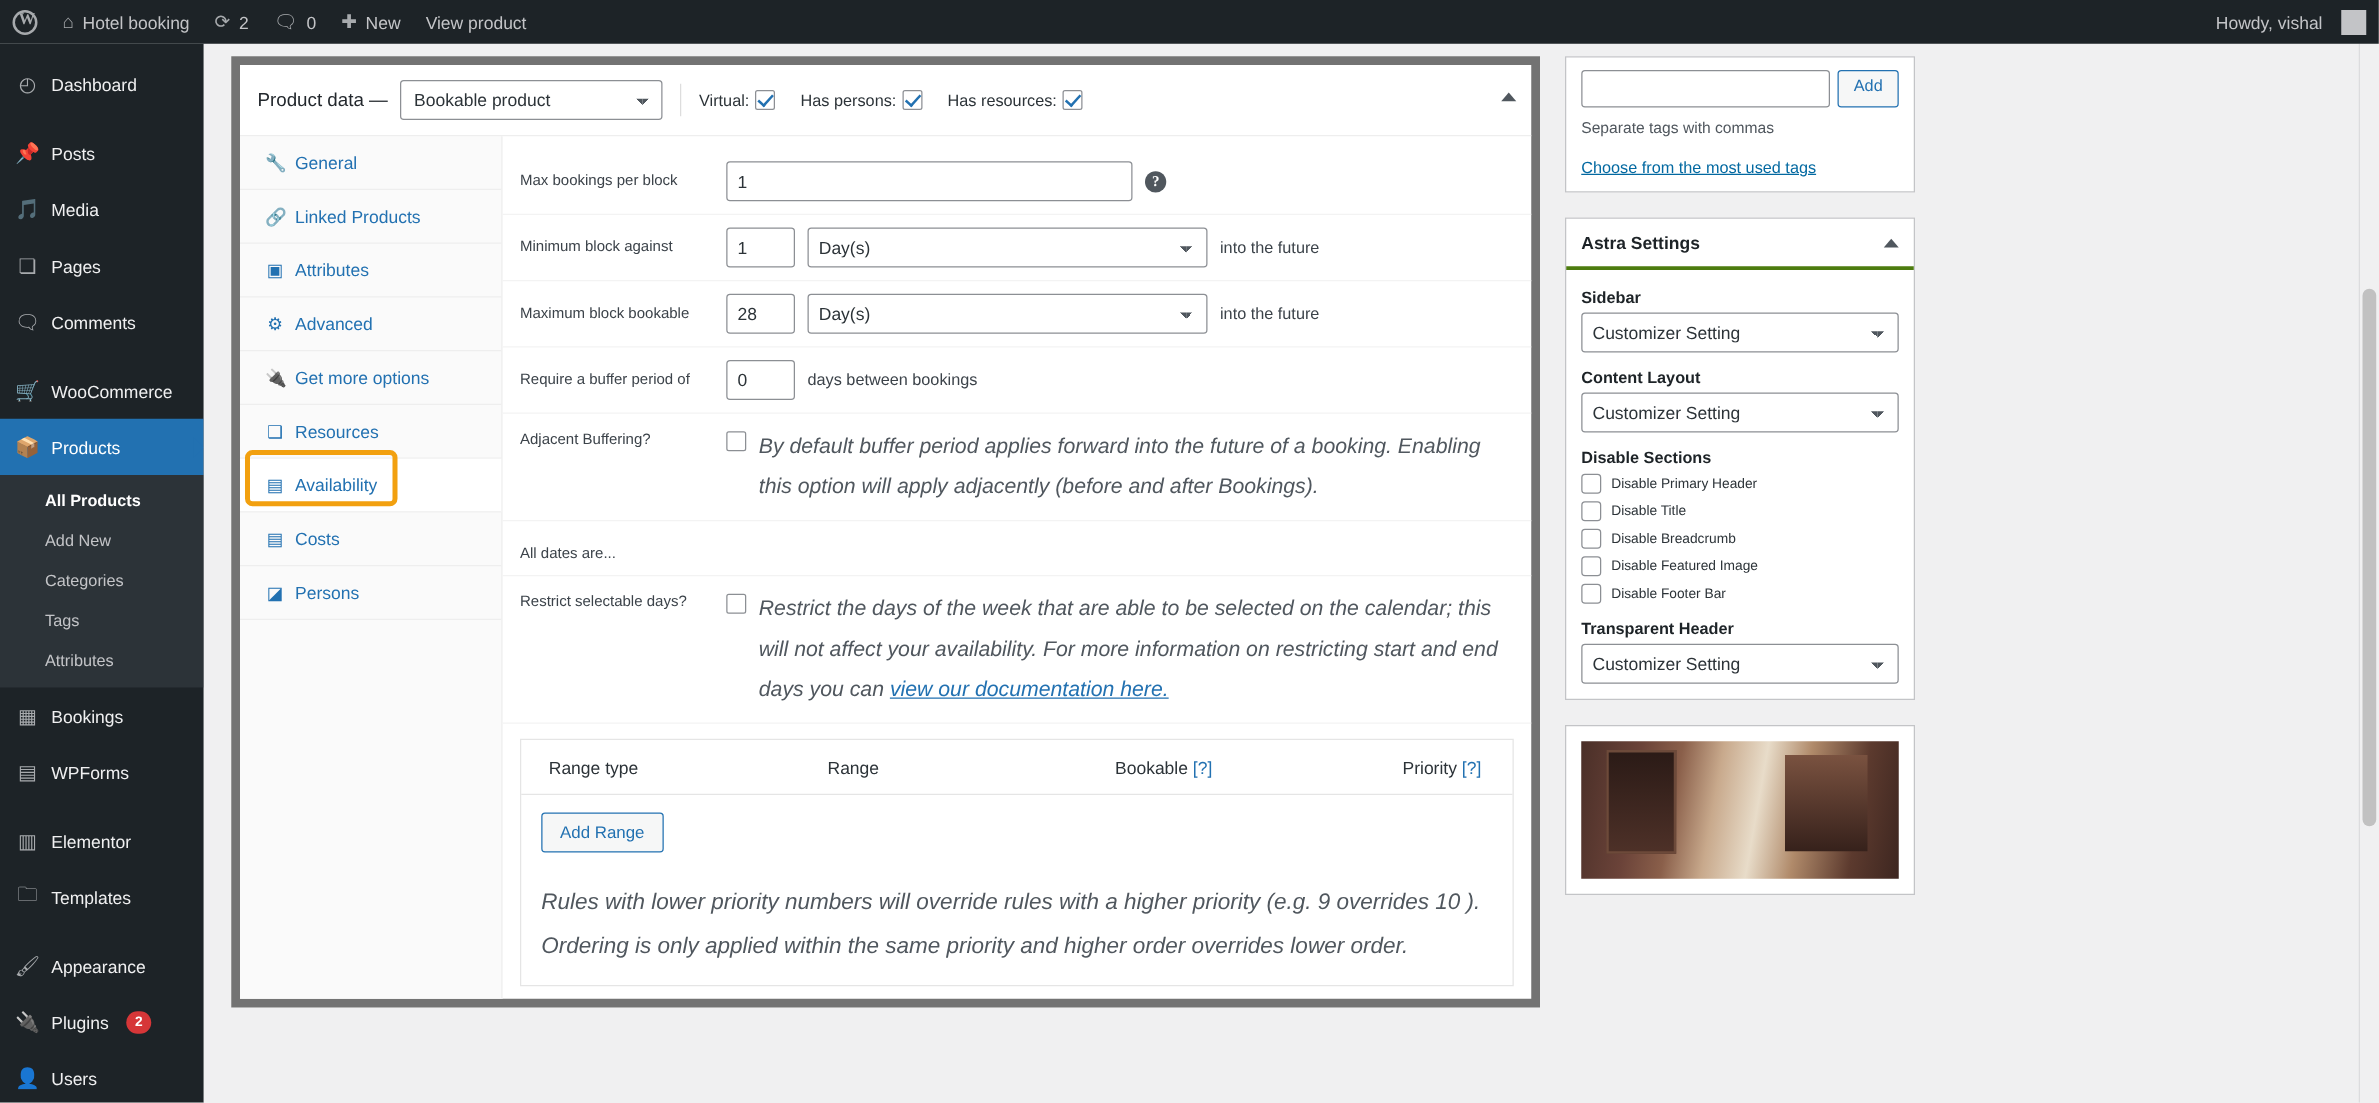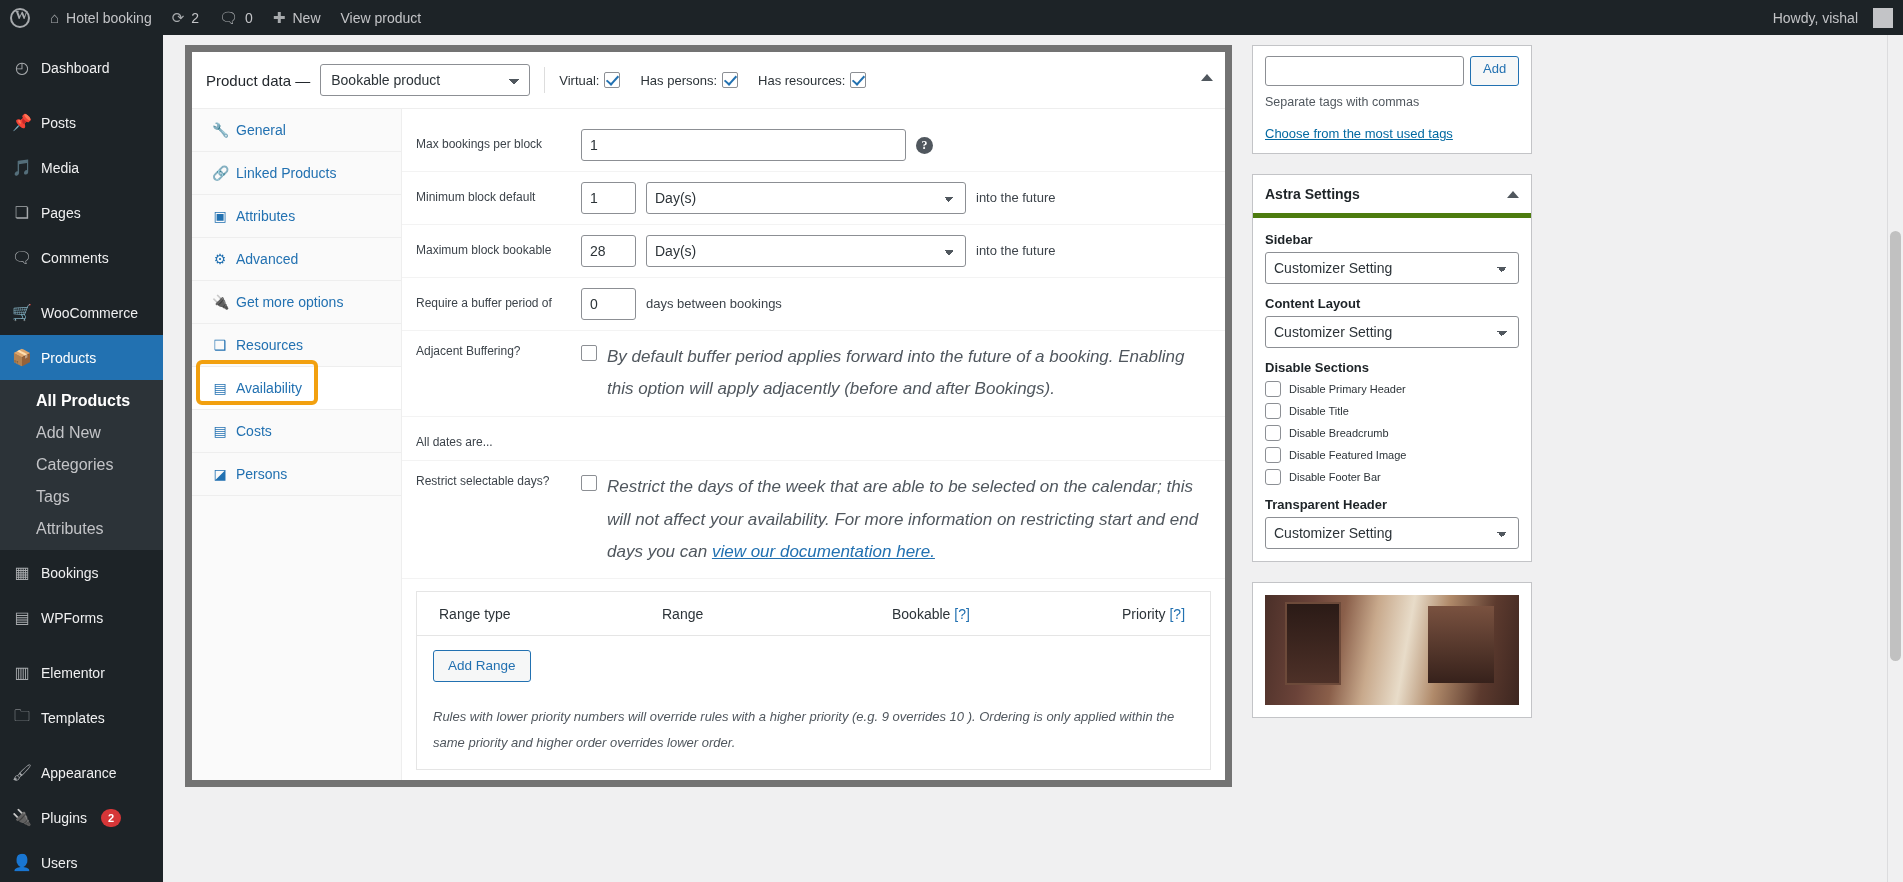--- a/index.html
+++ b/index.html
@@ -70,21 +70,21 @@
   .menu-sep { height: 10px; }
   .mi-icon {
     width: 20px; height: 20px; display: inline-flex;
     align-items: center; justify-content: center;
     font-size: 16px; color: #a7aaad; flex: 0 0 20px;
   }
   .menu-item.current .mi-icon { color: #fff; }
   .submenu { background: #2c3338; padding: 5px 0; }
   .submenu-item {
     display: block; padding: 6px 0 6px 36px;
-    color: #c3c4c7; font-size: 16px; cursor: pointer;
+    color: #c3c4c7; font-size: 13px; cursor: pointer;
     line-height: 20px;
   }
   .submenu-item.current { color: #fff; font-weight: bold; }
   .plugin-badge {
     background: #d63638; color: #fff; border-radius: 10px;
     font-size: 11px; padding: 1px 7px; margin-left: 5px;
     line-height: 16px; display: inline-block; font-weight: 600;
   }
 
   
@@ -254,33 +254,33 @@
   .ranges-foot { padding: 14px 16px 10px 16px; }
   .btn {
     font-family: "Liberation Sans", sans-serif;
     display: inline-block;
     background: #f6f7f7; border: 1px solid #2271b1;
     color: #2271b1; border-radius: 3px;
     padding: 6px 14px; font-size: 13.5px; cursor: pointer;
     line-height: 18px;
   }
   .ranges-note {
-    font-style: italic; font-size: 13px; color: #50575e;
+    font-style: italic; font-size: 18px; color: #50575e;
     line-height: 1.95; padding: 12px 16px 14px 16px;
   }
 
   
   .side-box {
     background: #fff; border: 1px solid #c3c4c7;
     margin-bottom: 20px; position: relative;
   }
   .side-inner { padding: 10px 12px 12px 12px; }
   .side-hd {
     display: flex; align-items: center; justify-content: space-between;
-    padding: 11px 12px; border-bottom: 5px solid #4d7c0f;
+    padding: 11px 12px; border-bottom: 3px solid #4d7c0f;
   }
   .side-hd h2 { margin: 0; font-size: 14px; color: #1d2327; font-weight: 600; }
   .caret-up {
     width: 0; height: 0; border-left: 6px solid transparent;
     border-right: 6px solid transparent; border-bottom: 7px solid #50575e;
     cursor: pointer;
   }
   .caret-dn {
     width: 0; height: 0; border-left: 6px solid transparent;
     border-right: 6px solid transparent; border-top: 7px solid #50575e;
@@ -546,21 +546,21 @@
 
             <div class="form-row">
               <div class="f-label">Max bookings per block</div>
               <div class="f-field">
                 <input class="txt wide" type="text" value="1" style="">
                 <span class="help-tip">?</span>
               </div>
             </div>
 
             <div class="form-row">
-              <div class="f-label">Minimum block default</div>
+              <div class="f-label">Minimum block against</div>
               <div class="f-field">
                 <input class="txt sm" type="text" value="1" style="">
                 <select class="sel units">
                   <option>Day(s)</option>
                 </select>
                 <span class="suffix">into the future</span>
               </div>
             </div>
 
             <div class="form-row">

